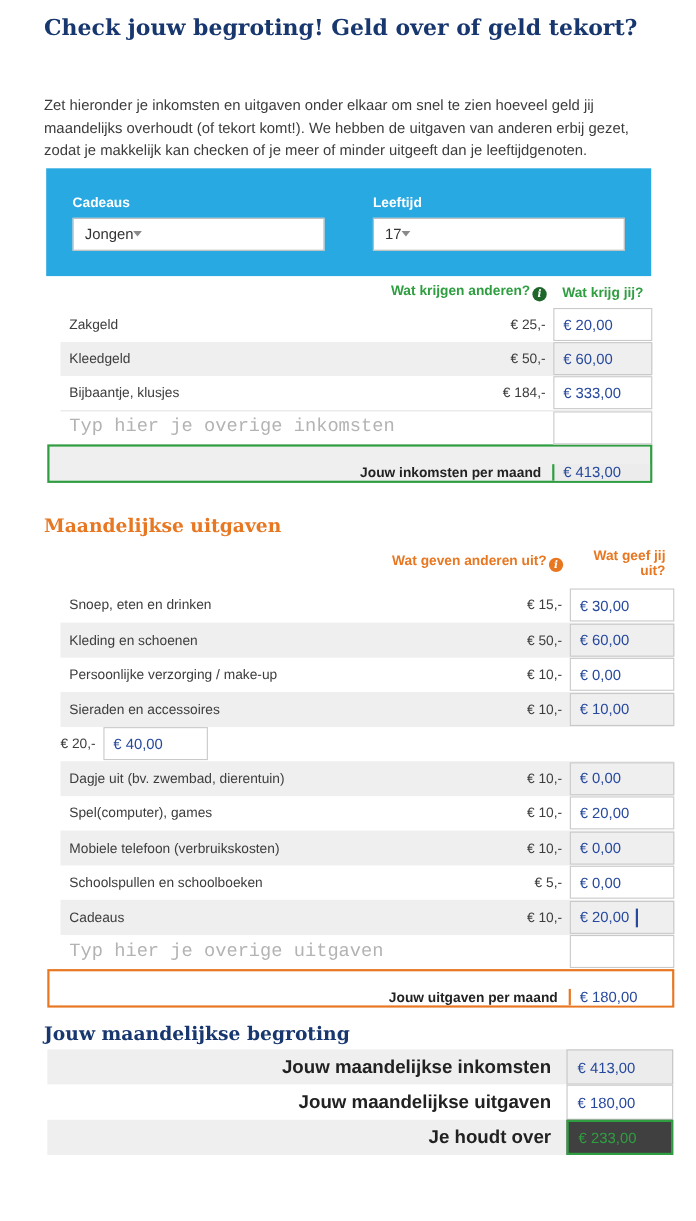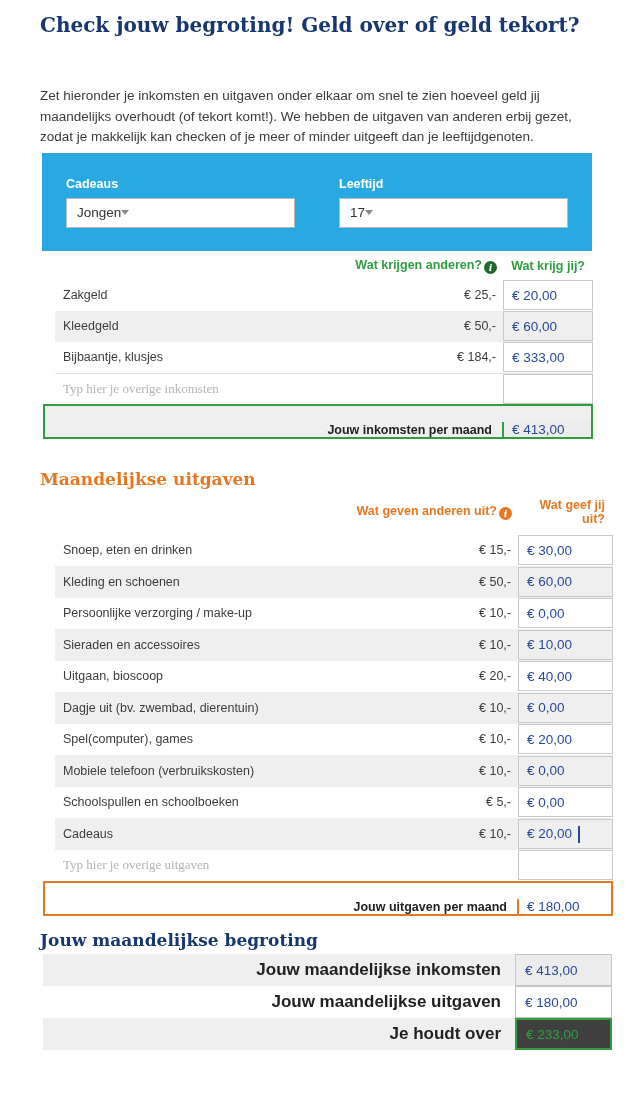--- a/index.html
+++ b/index.html
@@ -159,22 +159,22 @@
     position: absolute;
     left: 60px; top: 7px;
     width: 1.5px; height: 17px;
     background: var(--value-blue);
   }
   .row-free { flex: 1; height: 100%; }
   .row-free input {
     width: 100%; height: 100%;
     border: none;
     background: transparent;
-    font-family: Liberation Serif, serif;
-    font-size: 13px;
+    font-family: Liberation Mono, monospace;
+    font-size: 17px;
     color: #3d3d3d;
     padding-left: 8px;
     outline: none;
   }
   .row-free input::placeholder { color: #b3b3b3; }
   .cell-input input::placeholder { color: #b3b3b3; }
 
   
   .total-row {
     display: flex;
@@ -323,21 +323,20 @@
             <span class="row-label">Persoonlijke verzorging / make-up</span>
             <span class="row-others">€ 10,-</span>
             <span class="cell-input"><input type="text" value="€ 0,00" style=""></span>
           </div>
           <div class="t-row alt">
             <span class="row-label">Sieraden en accessoires</span>
             <span class="row-others">€ 10,-</span>
             <span class="cell-input"><input type="text" value="€ 10,00" style=""></span>
           </div>
           <div class="t-row">
-            <span class="row-label">Uitgaan, bioscoop</span>
             <span class="row-others">€ 20,-</span>
             <span class="cell-input"><input type="text" value="€ 40,00" style=""></span>
           </div>
           <div class="t-row alt">
             <span class="row-label">Dagje uit (bv. zwembad, dierentuin)</span>
             <span class="row-others">€ 10,-</span>
             <span class="cell-input"><input type="text" value="€ 0,00" style=""></span>
           </div>
           <div class="t-row">
             <span class="row-label">Spel(computer), games</span>

